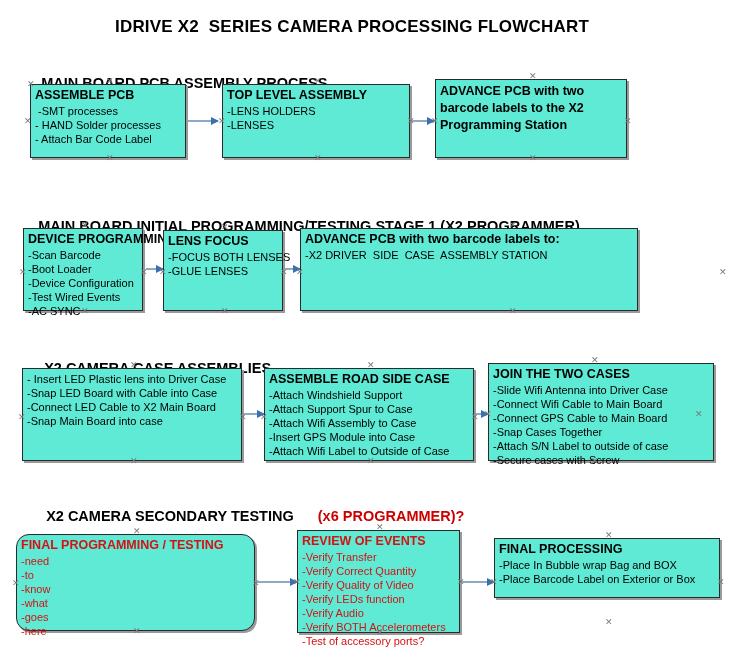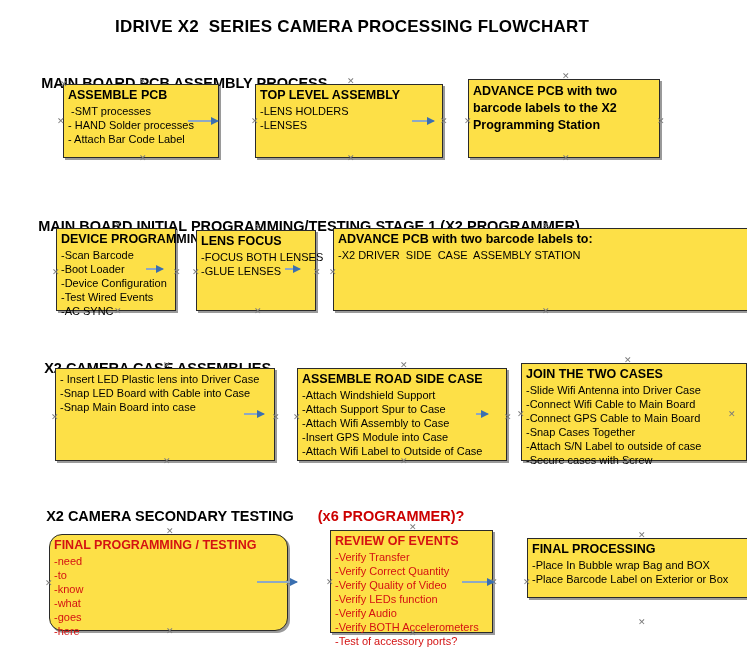--- a/index.html
+++ b/index.html
@@ -40,26 +40,25 @@
     white-space: pre;
   }
   .section-head .accent {
     color: #cc0000;
     margin-left: 20px;
   }
   
   .fbox {
     position: absolute;
     box-sizing: border-box;
-    background: #fde047;
+    background: #5eead4;
     border: 1px solid #2a2a2a;
     box-shadow: 2px 2px 0 0 #9a9a9a;
     overflow: visible;
     padding: 3px 4px 0 4px;
-    margin-left: 33px;
   }
   .fbox .btitle {
     font-size: 12.5px;
     font-weight: bold;
     line-height: 15px;
     white-space: pre;
     margin-bottom: 1px;
   }
   .fbox .bline {
     font-size: 11px;
@@ -171,36 +170,37 @@
     <div class="bline">-FOCUS BOTH LENSES</div>
     <div class="bline">-GLUE LENSES</div>
     <div class="handle" style="left:-5px; top:38px;"></div>
     <div class="handle" style="left:57px; top:-7px;"></div>
     <div class="handle" style="left:57px; top:77px;"></div>
     <div class="handle" style="left:116px; top:38px;"></div>
   </div>
 
   <div class="conn" style="left:285px; top:268px; width:15px;"></div>
 
-  <div class="fbox" style="left:300px; top:228px; width:442px; height:83px;">
+  <div class="fbox" style="left:300px; top:228px; width:338px; height:83px;">
     <div class="btitle">ADVANCE PCB with two barcode labels to:</div>
     <div class="bline">-X2 DRIVER  SIDE  CASE  ASSEMBLY STATION</div>
     <div class="handle" style="left:-5px; top:40px;"></div>
     <div class="handle" style="left:208px; top:-7px;"></div>
     <div class="handle" style="left:208px; top:79px;"></div>
     <div class="handle" style="left:418px; top:40px;"></div>
   </div>
 
   <div class="section-head" style="left:28px; top:344px;">
     <span>X2 CAMERA CASE ASSEMBLIES</span>
   </div>
 
   <div class="fbox" style="left:22px; top:368px; width:220px; height:93px;">
     <div class="bline">- Insert LED Plastic lens into Driver Case</div>
     <div class="bline">-Snap LED Board with Cable into Case</div>
+    <div class="bline">-Connect LED Cable to X2 Main Board</div>
     <div class="bline">-Snap Main Board into case</div>
     <div class="handle" style="left:-5px; top:45px;"></div>
     <div class="handle" style="left:107px; top:-7px;"></div>
     <div class="handle" style="left:107px; top:89px;"></div>
     <div class="handle" style="left:216px; top:45px;"></div>
   </div>
 
   <div class="conn" style="left:244px; top:413px; width:20px;"></div>
 
   <div class="fbox" style="left:264px; top:368px; width:210px; height:93px;">

